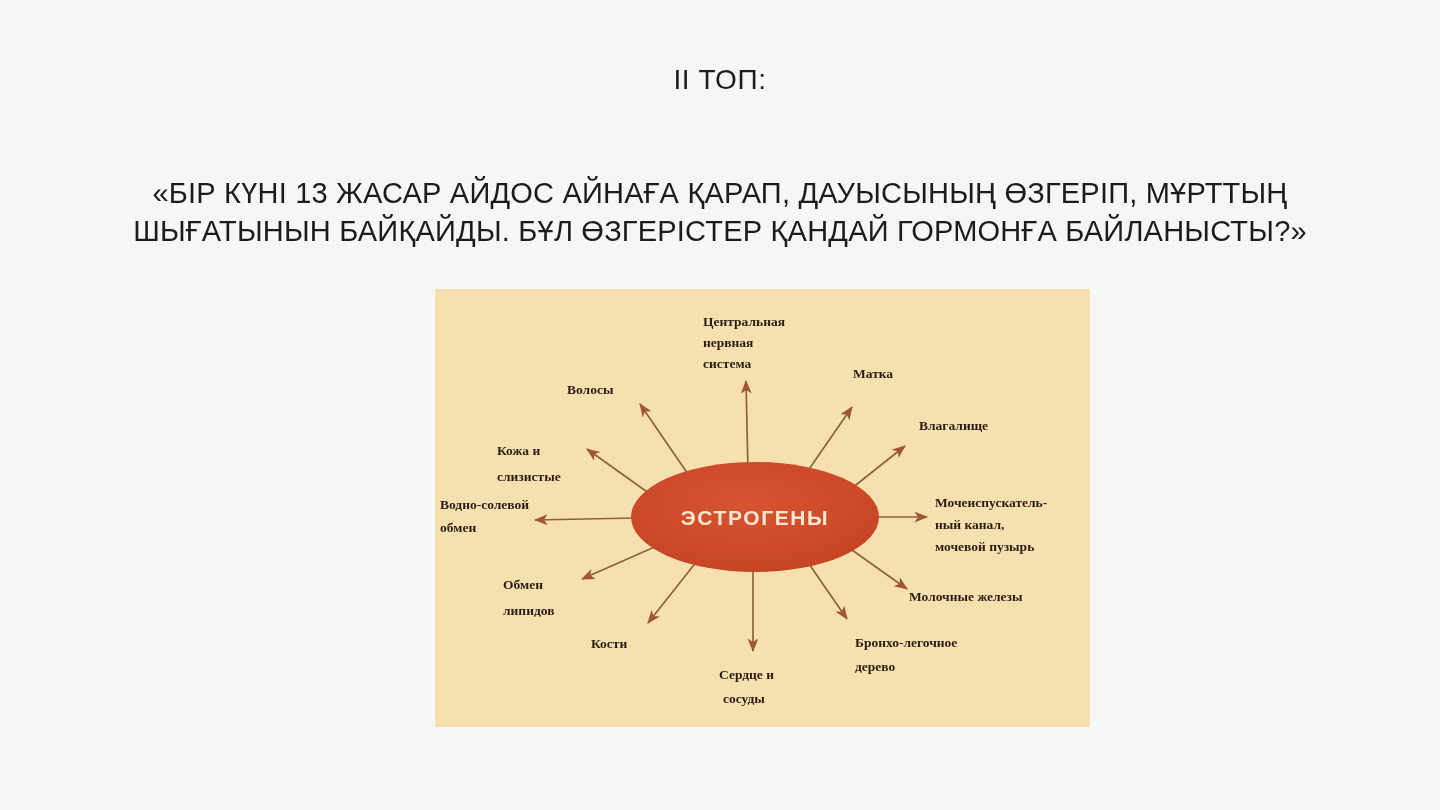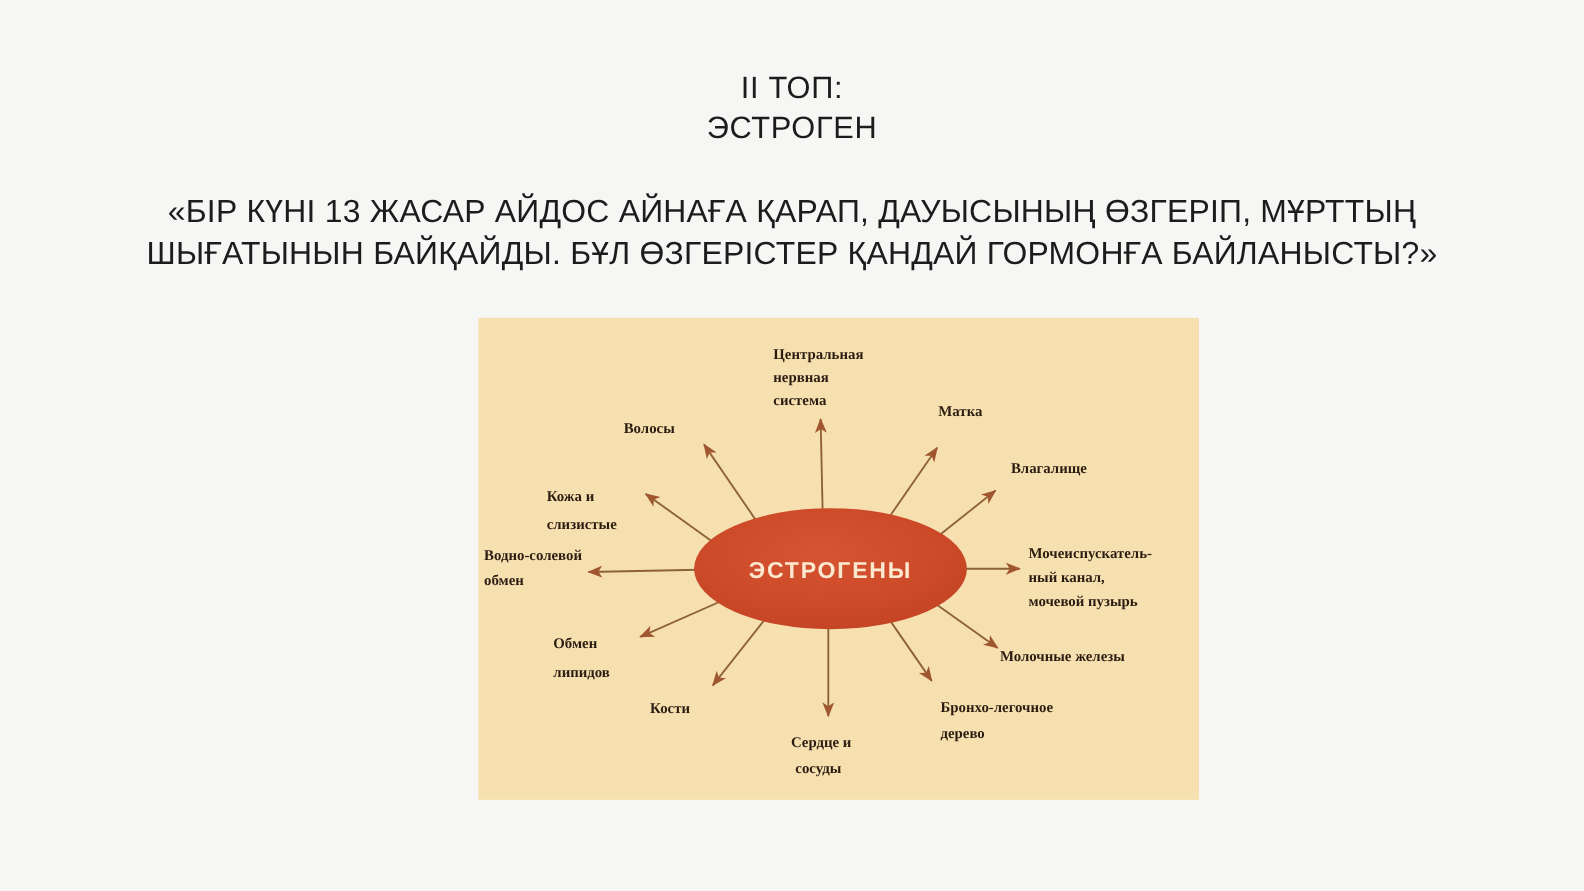--- a/index.html
+++ b/index.html
@@ -94,21 +94,20 @@
     fill: none;
   }
 </style>
 </head>
 <body>
 
 <div class="slide">
 
   <div class="title-block">
     <div class="title-line">II ТОП:</div>
-    <div class="title-line">ЭСТРОГЕН</div>
   </div>
 
   <div class="question-block">
     <div class="question-text">«БІР КҮНІ 13 ЖАСАР АЙДОС АЙНАҒА ҚАРАП, ДАУЫСЫНЫҢ ӨЗГЕРІП, МҰРТТЫҢ ШЫҒАТЫНЫН БАЙҚАЙДЫ. БҰЛ ӨЗГЕРІСТЕР ҚАНДАЙ ГОРМОНҒА БАЙЛАНЫСТЫ?»</div>
   </div>
 
   <div class="diagram-panel">
     <svg class="diagram-svg" viewBox="0 0 655 438" xmlns="http://www.w3.org/2000/svg">
       <defs>
         <marker id="ah" markerWidth="9" markerHeight="9" refX="7.4" refY="3.2" orient="auto" markerUnits="strokeWidth">

